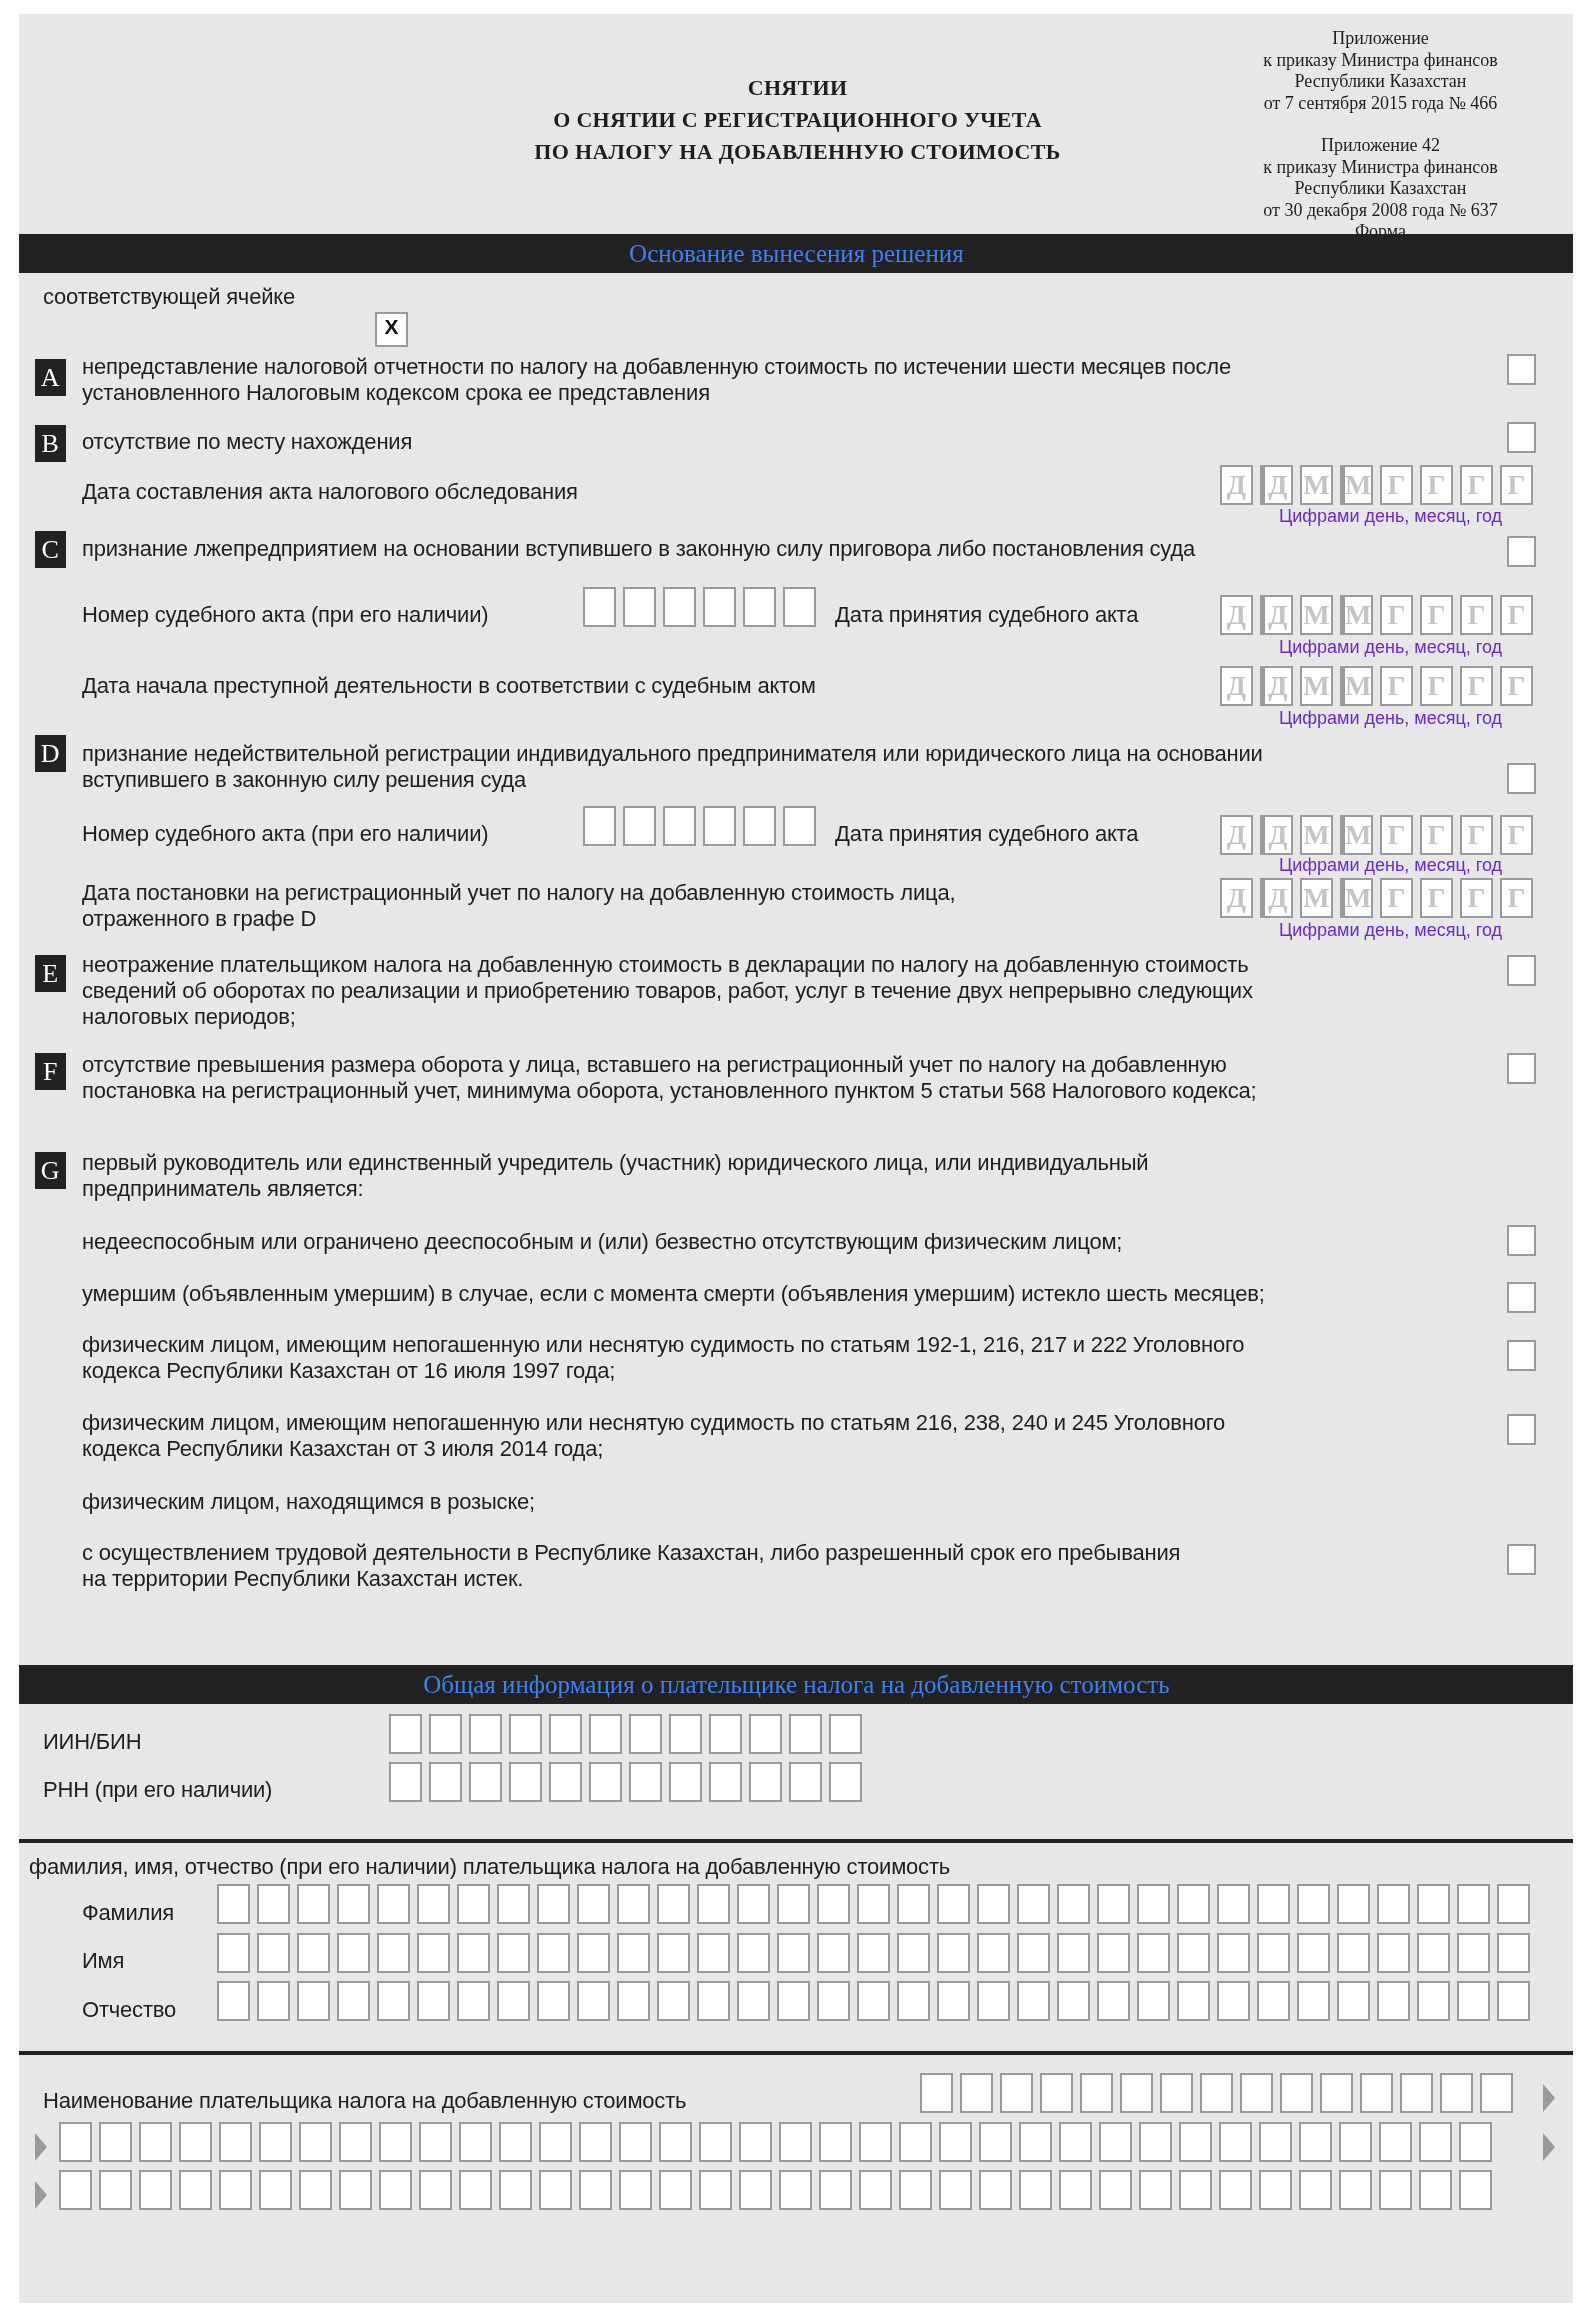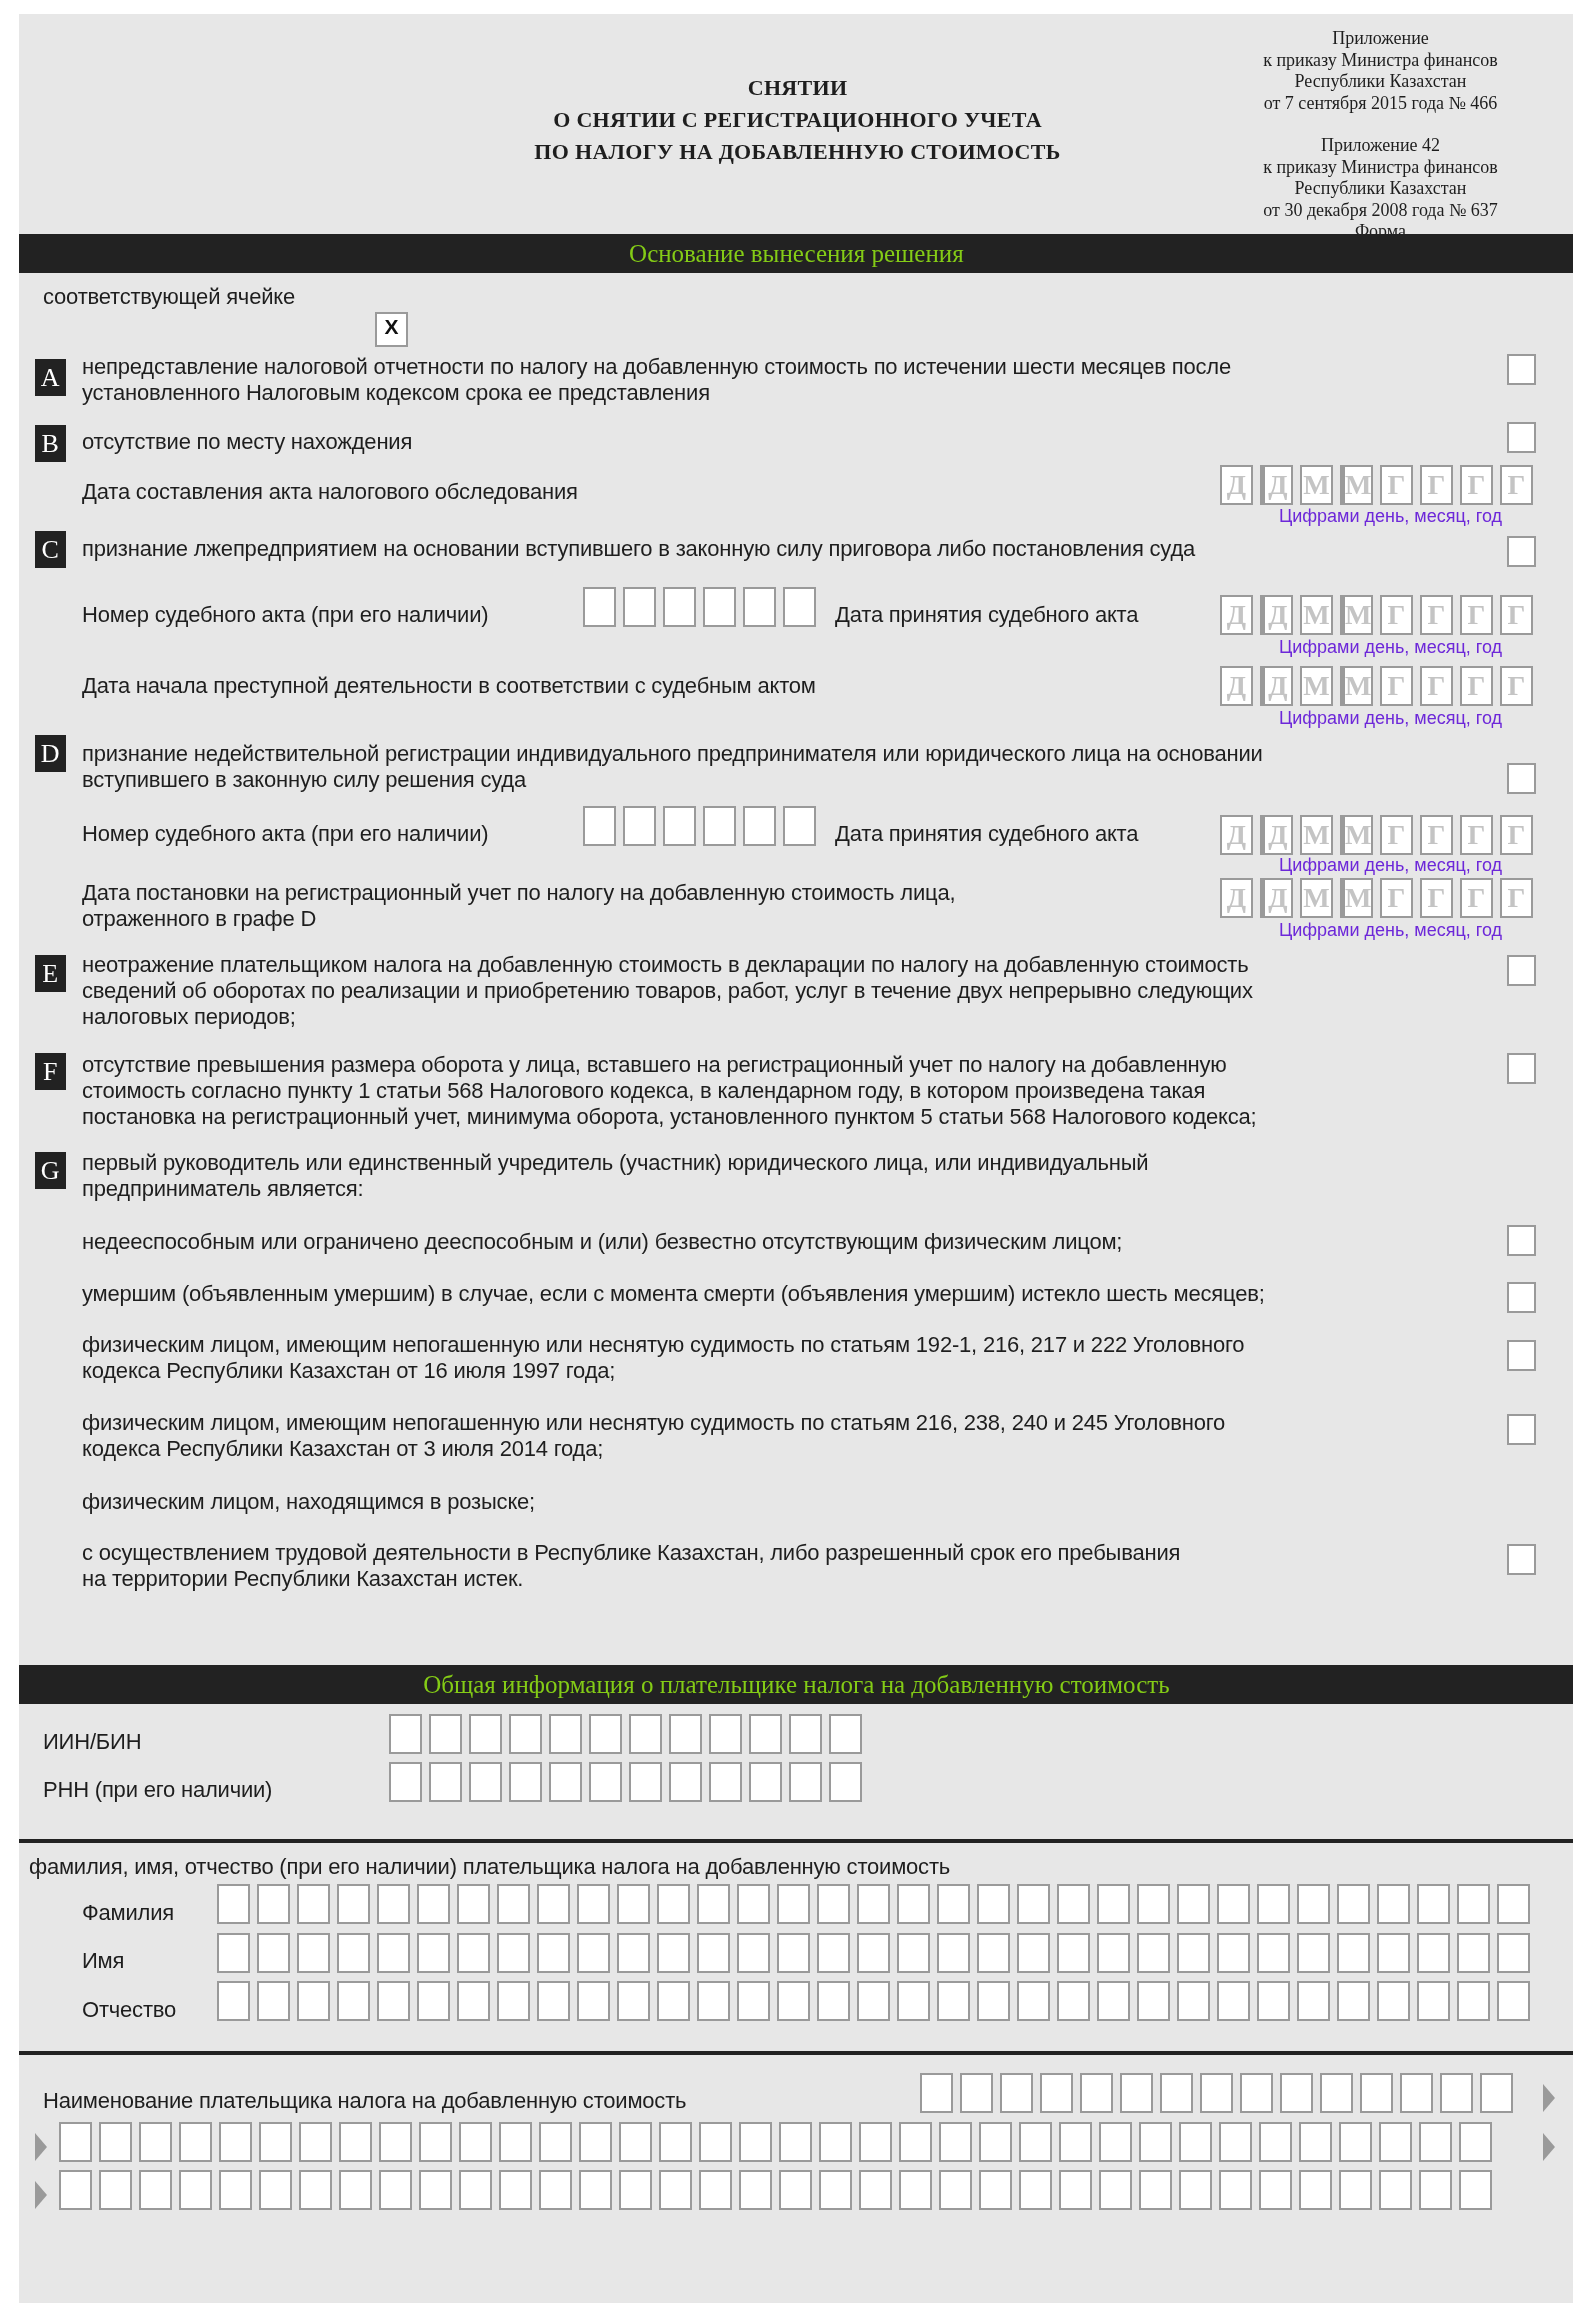--- a/index.html
+++ b/index.html
@@ -9,21 +9,21 @@
   .abs { position: absolute; }
   .serif { font-family: "Liberation Serif", "DejaVu Serif", serif; }
 
   
   .title { left: 416px; top: 72px; width: 763px; text-align: center; font-weight: bold;
            font-size: 22px; line-height: 32px; letter-spacing: 0.3px; }
   .annex { left: 1193px; top: 28px; width: 375px; text-align: center; font-size: 18px; line-height: 21.5px; }
   .annex .gap { height: 21px; }
 
   
-  .bar { left: 19.4px; width: 1554px; height: 39px; background: #222222; color: #84cc16; text-align: center;
+  .bar { left: 19.4px; width: 1554px; height: 39px; background: #222222; color: #3b82f6; text-align: center;
          font-size: 25px; line-height: 39px; font-family: "Liberation Serif", "DejaVu Serif", serif; }
   .rule { left: 19.4px; width: 1554px; height: 4.2px; background: #222222; }
 
   .txt { font-size: 22px; line-height: 26px; letter-spacing: -0.2px; }
   .letter { width: 30.5px; height: 37px; background: #222222; color: #fff; font-family: "Liberation Serif", "DejaVu Serif", serif;
             font-size: 26px; line-height: 37px; text-align: center; }
   .chk { width: 29px; height: 30.5px; background: #fff; border: 2.1px solid #9a9a9a; box-sizing: border-box; }
   .chk.x { font-weight: bold; font-size: 21px; line-height: 26px; text-align: center; color: #111; width: 33px; height: 35px; }
 
   .date { display: flex; gap: 7px; }
@@ -174,21 +174,20 @@
 <div class="abs txt" style="left:82px; top:952px;">
   <div>неотражение плательщиком налога на добавленную стоимость в декларации по налогу на добавленную стоимость</div>
     <div>сведений об оборотах по реализации и приобретению товаров, работ, услуг в течение двух непрерывно следующих</div>
     <div>налоговых периодов;</div>
 </div>
 <div class="abs chk" style="left:1507px; top:955px;"></div>
 
 <div class="abs letter" style="left:35px; top:1053px;">F</div>
 <div class="abs txt" style="left:82px; top:1052px;">
   <div>отсутствие превышения размера оборота у лица, вставшего на регистрационный учет по налогу на добавленную</div>
-    <div>стоимость согласно пункту 1 статьи 568 Налогового кодекса, в календарном году, в котором произведена такая</div>
     <div>постановка на регистрационный учет, минимума оборота, установленного пунктом 5 статьи 568 Налогового кодекса;</div>
 </div>
 <div class="abs chk" style="left:1507px; top:1053px;"></div>
 
 <div class="abs letter" style="left:35px; top:1152px;">G</div>
 <div class="abs txt" style="left:82px; top:1150px;">
   <div>первый руководитель или единственный учредитель (участник) юридического лица, или индивидуальный</div>
     <div>предприниматель является:</div>
 </div>
 

